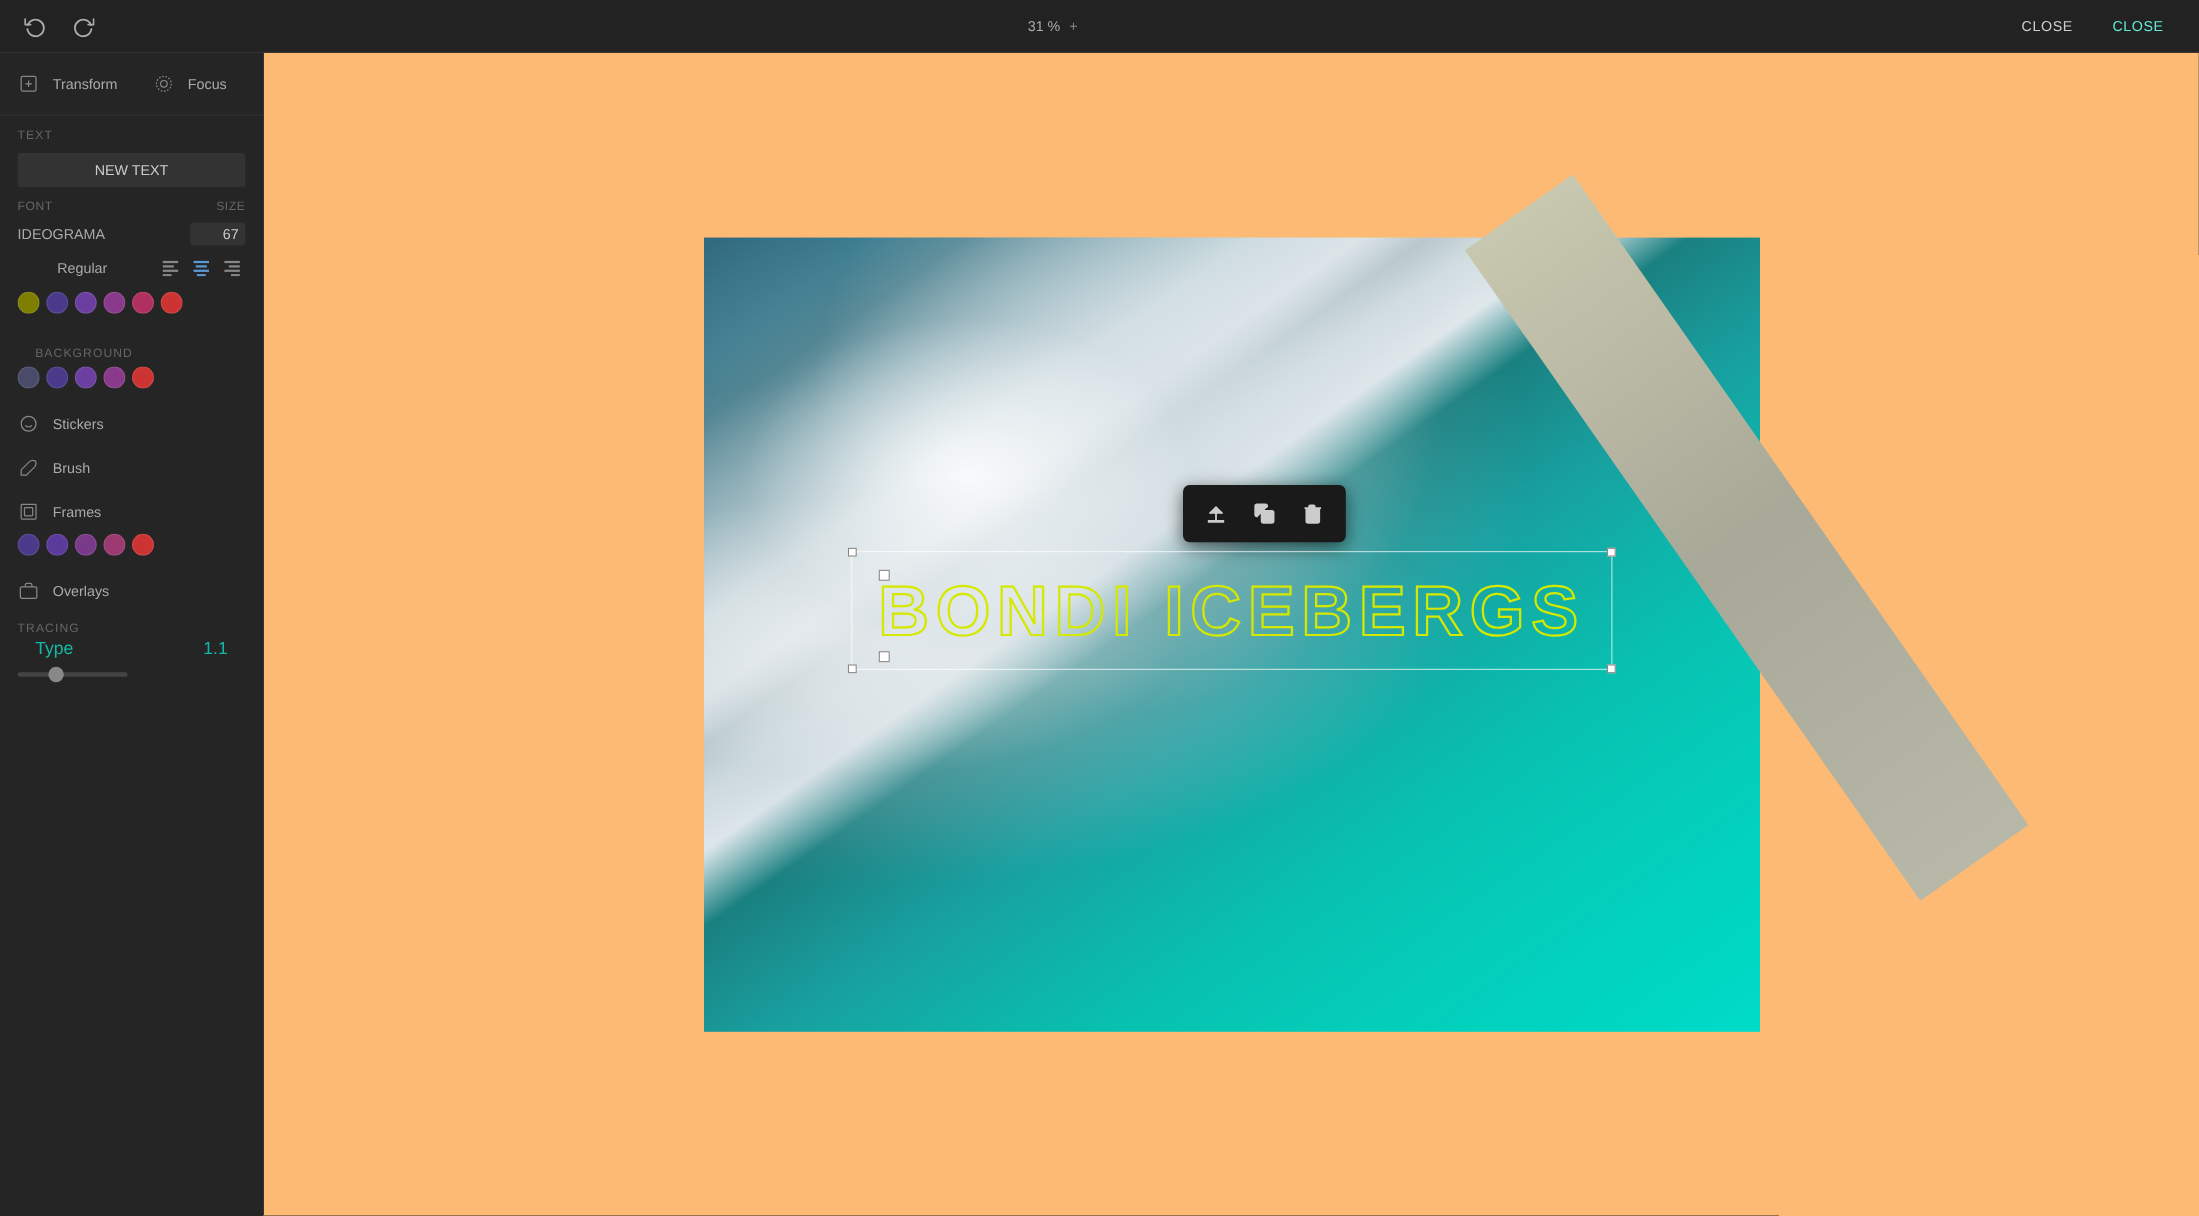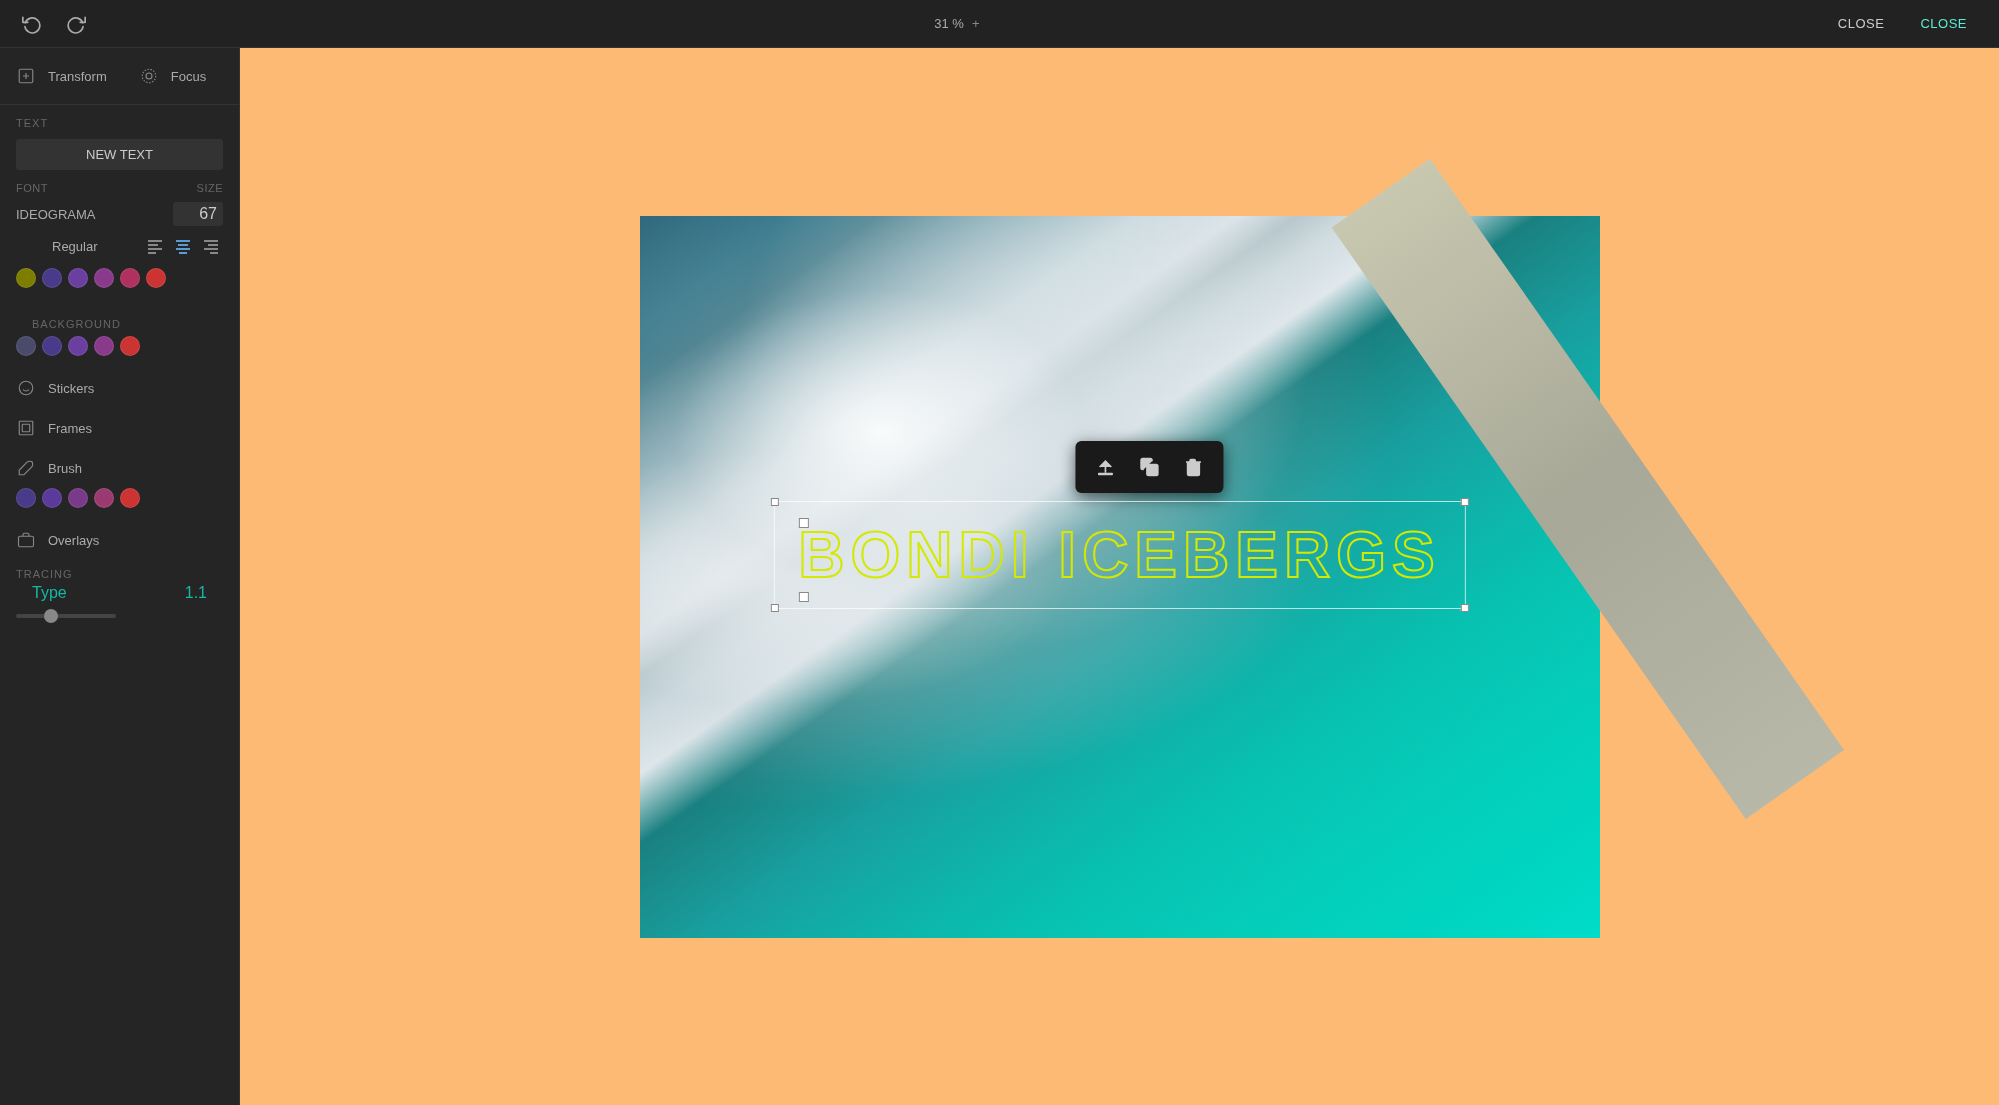--- a/index.html
+++ b/index.html
@@ -142,21 +142,21 @@
     }
 
     .font-name {
       font-size: 13px;
       color: #aaa;
     }
     .font-size-input {
       background: #333;
       border: none;
       color: #ccc;
-      font-size: 16px;
+      font-size: 13px;
       width: 50px;
       padding: 3px 6px;
       border-radius: 3px;
       text-align: right;
     }
 
     .font-weight-row {
       display: flex;
       align-items: center;
       justify-content: space-between;
@@ -481,34 +481,34 @@
           <line x1="9" y1="9" x2="9.01" y2="9" stroke-width="3"></line>
           <line x1="15" y1="9" x2="15.01" y2="9" stroke-width="3"></line>
         </svg>
       </span>
       <span>Stickers</span>
     </div>
 
     <div class="nav-item">
       <span class="nav-item-icon">
         <svg viewBox="0 0 24 24" fill="none" stroke="#888" stroke-width="1.5">
+          <path d="M20.84 4.61a5.5 5.5 0 0 0-7.78 0L3 14.67V21h6.33l10.06-10.06a5.5 5.5 0 0 0 0-7.78z"></path>
+        </svg>
+      </span>
+      <span>Brush</span>
+    </div>
+
+    <div class="nav-item">
+      <span class="nav-item-icon">
+        <svg viewBox="0 0 24 24" fill="none" stroke="#888" stroke-width="1.5">
           <rect x="3" y="3" width="18" height="18" rx="1"></rect>
           <rect x="7" y="7" width="10" height="10" rx="1"></rect>
         </svg>
       </span>
       <span>Frames</span>
-    </div>
-
-    <div class="nav-item">
-      <span class="nav-item-icon">
-        <svg viewBox="0 0 24 24" fill="none" stroke="#888" stroke-width="1.5">
-          <path d="M20.84 4.61a5.5 5.5 0 0 0-7.78 0L3 14.67V21h6.33l10.06-10.06a5.5 5.5 0 0 0 0-7.78z"></path>
-        </svg>
-      </span>
-      <span>Brush</span>
     </div>
     <div style="padding: 0 16px 4px;">
       <div class="color-row">
         <div class="color-dot" style="background:#4a3a8a;"></div>
         <div class="color-dot" style="background:#5a3a9a;"></div>
         <div class="color-dot" style="background:#7a3a8a;"></div>
         <div class="color-dot" style="background:#9a3a70;"></div>
         <div class="color-dot" style="background:#cc3333;"></div>
       </div>
     </div>

